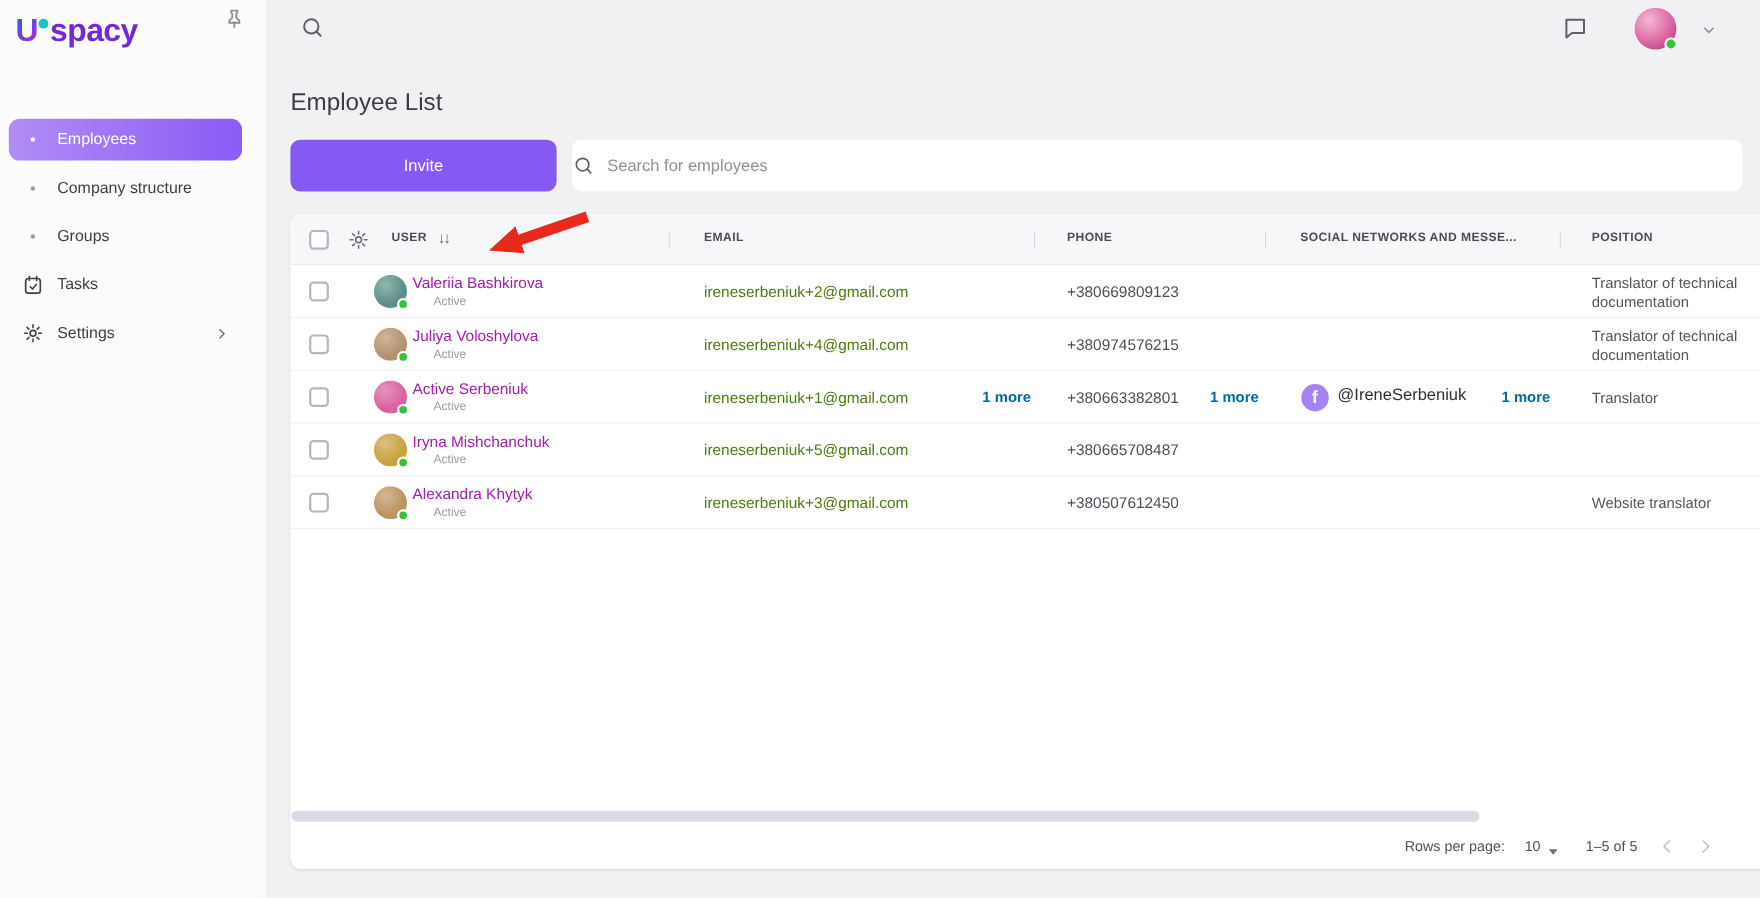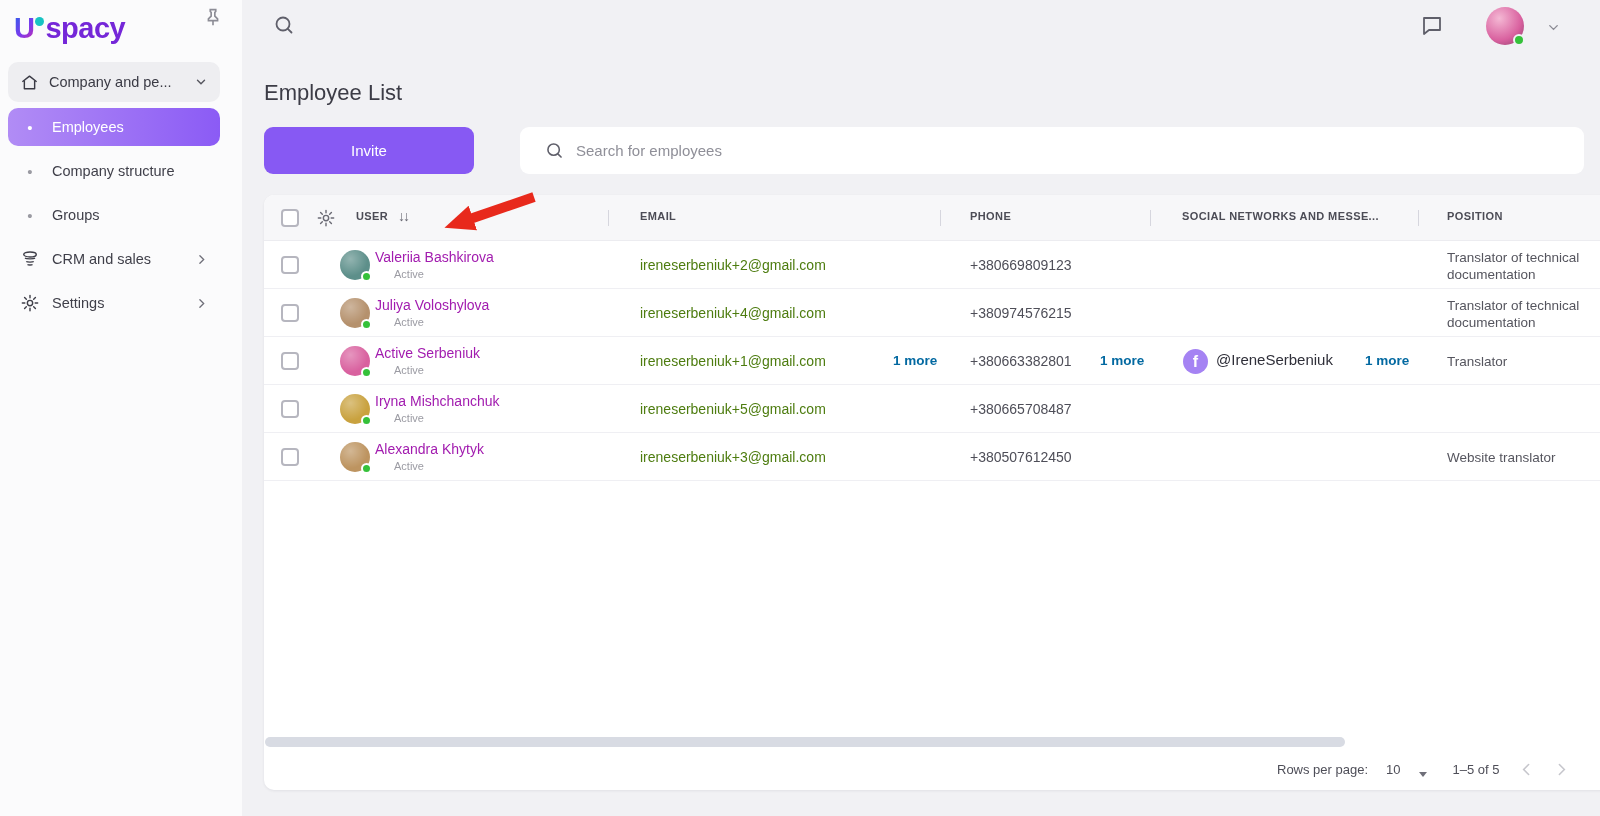--- a/index.html
+++ b/index.html
@@ -27,22 +27,22 @@
   
   .topbar { position:absolute; left:242px; top:0; width:1358px; height:52px; background:#f1f1f4; }
   .tb-search { position:absolute; left:30px; top:13px; color:#5f5f6a; cursor:pointer;}
   .tb-chat { position:absolute; left:1178px; top:13px; color:#5f5f6a; cursor:pointer;}
   .tb-avatar { position:absolute; left:1244px; top:7px; width:38px; height:38px; border-radius:50%; background:radial-gradient(circle at 35% 30%, #f4b8d4, #d9619f 60%, #8a3c68); cursor:pointer; }
   .tb-avatar .presence { position:absolute; right:-1px; bottom:-1px; width:12px; height:12px; border-radius:50%; background:#35c13a; border:2px solid #f1f1f4; }
   .tb-caret { position:absolute; left:1304px; top:20px; color:#8a8a93; cursor:pointer; }
 
   
   .page-title { position:absolute; left:264px; top:80px; font-size:22px; font-weight:500; color:#3c3c46; }
-  .invite-btn { position:absolute; left:264px; top:127px; width:210px; height:47px; background:#8759f3; border:none; border-radius:9px; color:#ffffff; font-size:15px; font-family:inherit; cursor:pointer; }
-  .searchbar { position:absolute; left:520px; top:127px; width:1064px; height:47px; background:#ffffff; border-radius:9px; display:flex; align-items:center; padding:0 24px; gap:11px; }
+  .invite-btn { position:absolute; left:264px; top:127px; width:242px; height:47px; background:#8759f3; border:none; border-radius:9px; color:#ffffff; font-size:15px; font-family:inherit; cursor:pointer; }
+  .searchbar { position:absolute; left:520px; top:127px; width:1064px; height:47px; background:#ffffff; border-radius:9px; display:flex; align-items:center; padding:0 0; gap:11px; }
   .searchbar input { border:none; outline:none; flex:1; font-size:15px; font-family:inherit; color:#3a3a44; background:transparent; }
   .searchbar input::placeholder { color:#8f8f98; }
   .searchbar svg { color:#5f5f6a; }
 
   
   .card { position:absolute; left:264px; top:195px; width:1500px; height:595px; background:#ffffff; border-radius:10px; box-shadow:0 1px 3px rgba(20,20,40,.07); }
   .thead { position:absolute; left:0; top:0; width:100%; height:46px; background:#f7f7f9; border-radius:10px 10px 0 0; border-bottom:1px solid #ececf0; }
   .thead .cb, .row .cb { position:absolute; left:17px; top:50%; margin-top:-9px; width:18px; height:18px; border:2px solid #b6b6bf; border-radius:4px; background:#fff; cursor:pointer; }
   .thead .gear { position:absolute; left:52px; top:13px; color:#6b6b75; cursor:pointer; }
   .col-label { position:absolute; top:15px; font-size:11px; font-weight:700; letter-spacing:.4px; color:#4c4c56; white-space:nowrap; }
@@ -63,21 +63,21 @@
   .cell-phone-more { position:absolute; left:836px; top:16px; }
   .fb-badge { position:absolute; left:919px; top:12px; width:25px; height:25px; border-radius:50%; background:#a583f3; color:#ffffff; font-size:16px; font-weight:700; text-align:center; line-height:25px; cursor:pointer; }
   .cell-handle { position:absolute; left:952px; top:14px; font-size:15px; color:#2f2f39; white-space:nowrap; cursor:pointer;}
   .cell-social-more { position:absolute; left:1101px; top:16px; }
   .cell-position { position:absolute; left:1183px; top:8px; width:168px; font-size:13.5px; line-height:17px; color:#55555e; overflow:hidden; }
   .cell-position.single { top:16px; }
 
   
   .hscroll-thumb { position:absolute; left:265px; top:737px; width:1080px; height:10px; border-radius:5px; background:#d8dbe3; cursor:pointer; }
   .pager { position:absolute; left:1230px; top:752px; width:362px; height:34px; display:flex; align-items:center; gap:18px; font-size:13px; color:#4e4e58;margin-left:47px; }
-  .pager .rpp-select { display:flex; align-items:flex-end; gap:18px; cursor:pointer; }
+  .pager .rpp-select { display:flex; align-items:flex-end; gap:7px; cursor:pointer; }
   .pager .tri { width:0; height:0; border-left:4.5px solid transparent; border-right:4.5px solid transparent; border-top:5px solid #6f6f79; }
   .pager .pg-btn { color:#c6c6cc; cursor:pointer; display:flex; align-items:center; }
   .pager .range { margin-left:8px; }
 </style>
 </head>
 <body>
 
 <aside class="sidebar">
   <div class="logo-row">
     <span class="logo">
@@ -86,55 +86,42 @@
         <span class="rest">spacy</span>
     </span>
   </div>
   <span class="pin-icon">
     <svg width="22" height="26" viewBox="0 0 24 24" fill="none" stroke="currentColor" stroke-width="1.8">
         <path d="M9 4h6v2l-1 1v4l3 3v2H7v-2l3-3V7L9 6V4z"></path>
         <line x1="12" y1="16" x2="12" y2="21"></line>
       </svg>
   </span>
 
-  <div class="context-pill">
-    <svg width="19" height="19" viewBox="0 0 24 24" fill="none" stroke="#3a3a44" stroke-width="1.8" stroke-linejoin="round">
-        <path d="M3 11 12 4l9 7"></path>
-        <path d="M5.5 9.5V20h13V9.5"></path>
-      </svg>
-    <span class="lbl">Company and pe...</span>
-    <svg width="14" height="14" viewBox="0 0 24 24" fill="none" stroke="#55555e" stroke-width="2.4" stroke-linecap="round">
-        <polyline points="6 9 12 15 18 9"></polyline>
-      </svg>
-  </div>
 
   <nav class="nav">
     <div class="nav-item active">
       <span class="bullet">•</span>
       <span class="txt">Employees</span>
     </div>
     <div class="nav-item">
       <span class="bullet">•</span>
       <span class="txt">Company structure</span>
     </div>
     <div class="nav-item">
       <span class="bullet">•</span>
       <span class="txt">Groups</span>
     </div>
     <div class="nav-item">
-      <svg width="20" height="20" viewBox="0 0 24 24" fill="none" stroke="#3f3f49" stroke-width="1.7">
-          <ellipse cx="12" cy="6.5" rx="7.5" ry="3"></ellipse>
-          <path d="M6 11c1.5 1.1 10.5 1.1 12 0"></path>
-          <path d="M7.5 15c1.3 1 7.7 1 9 0"></path>
-          <path d="M9 18.6c.9.8 5.1.8 6 0"></path>
-        </svg>
-      <span class="txt">CRM and sales</span>
-      <svg class="chev-r" width="13" height="13" viewBox="0 0 24 24" fill="none" stroke="currentColor" stroke-width="2.4" stroke-linecap="round">
-          <polyline points="9 5 16 12 9 19"></polyline>
-        </svg>
+      <svg width="20" height="20" viewBox="0 0 24 24" fill="none" stroke="#3f3f49" stroke-width="1.8" stroke-linecap="round" stroke-linejoin="round">
+          <rect x="4" y="5" width="16" height="16" rx="3"></rect>
+          <line x1="8" y1="3" x2="8" y2="7"></line>
+          <line x1="16" y1="3" x2="16" y2="7"></line>
+          <polyline points="9 14 11.5 16.5 15.5 11.5"></polyline>
+        </svg>
+      <span class="txt">Tasks</span>
     </div>
     <div class="nav-item">
       <svg width="20" height="20" viewBox="0 0 24 24" fill="none" stroke="#3f3f49" stroke-width="1.7" stroke-linecap="round">
           <circle cx="12" cy="12" r="3.2"></circle>
           <path d="M12 2.8v3M12 18.2v3M2.8 12h3M18.2 12h3M5.5 5.5l2.1 2.1M16.4 16.4l2.1 2.1M18.5 5.5l-2.1 2.1M7.6 16.4l-2.1 2.1"></path>
         </svg>
       <span class="txt">Settings</span>
       <svg class="chev-r" width="13" height="13" viewBox="0 0 24 24" fill="none" stroke="currentColor" stroke-width="2.4" stroke-linecap="round">
           <polyline points="9 5 16 12 9 19"></polyline>
         </svg>

